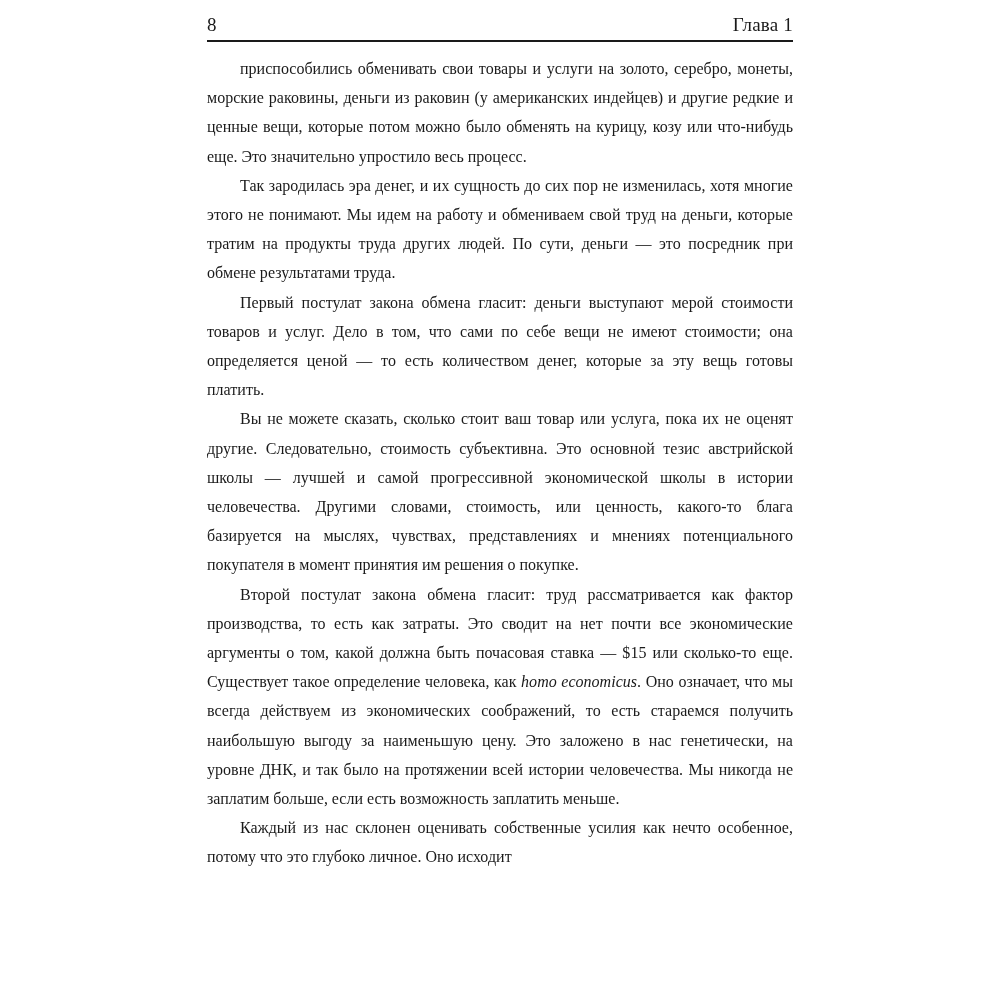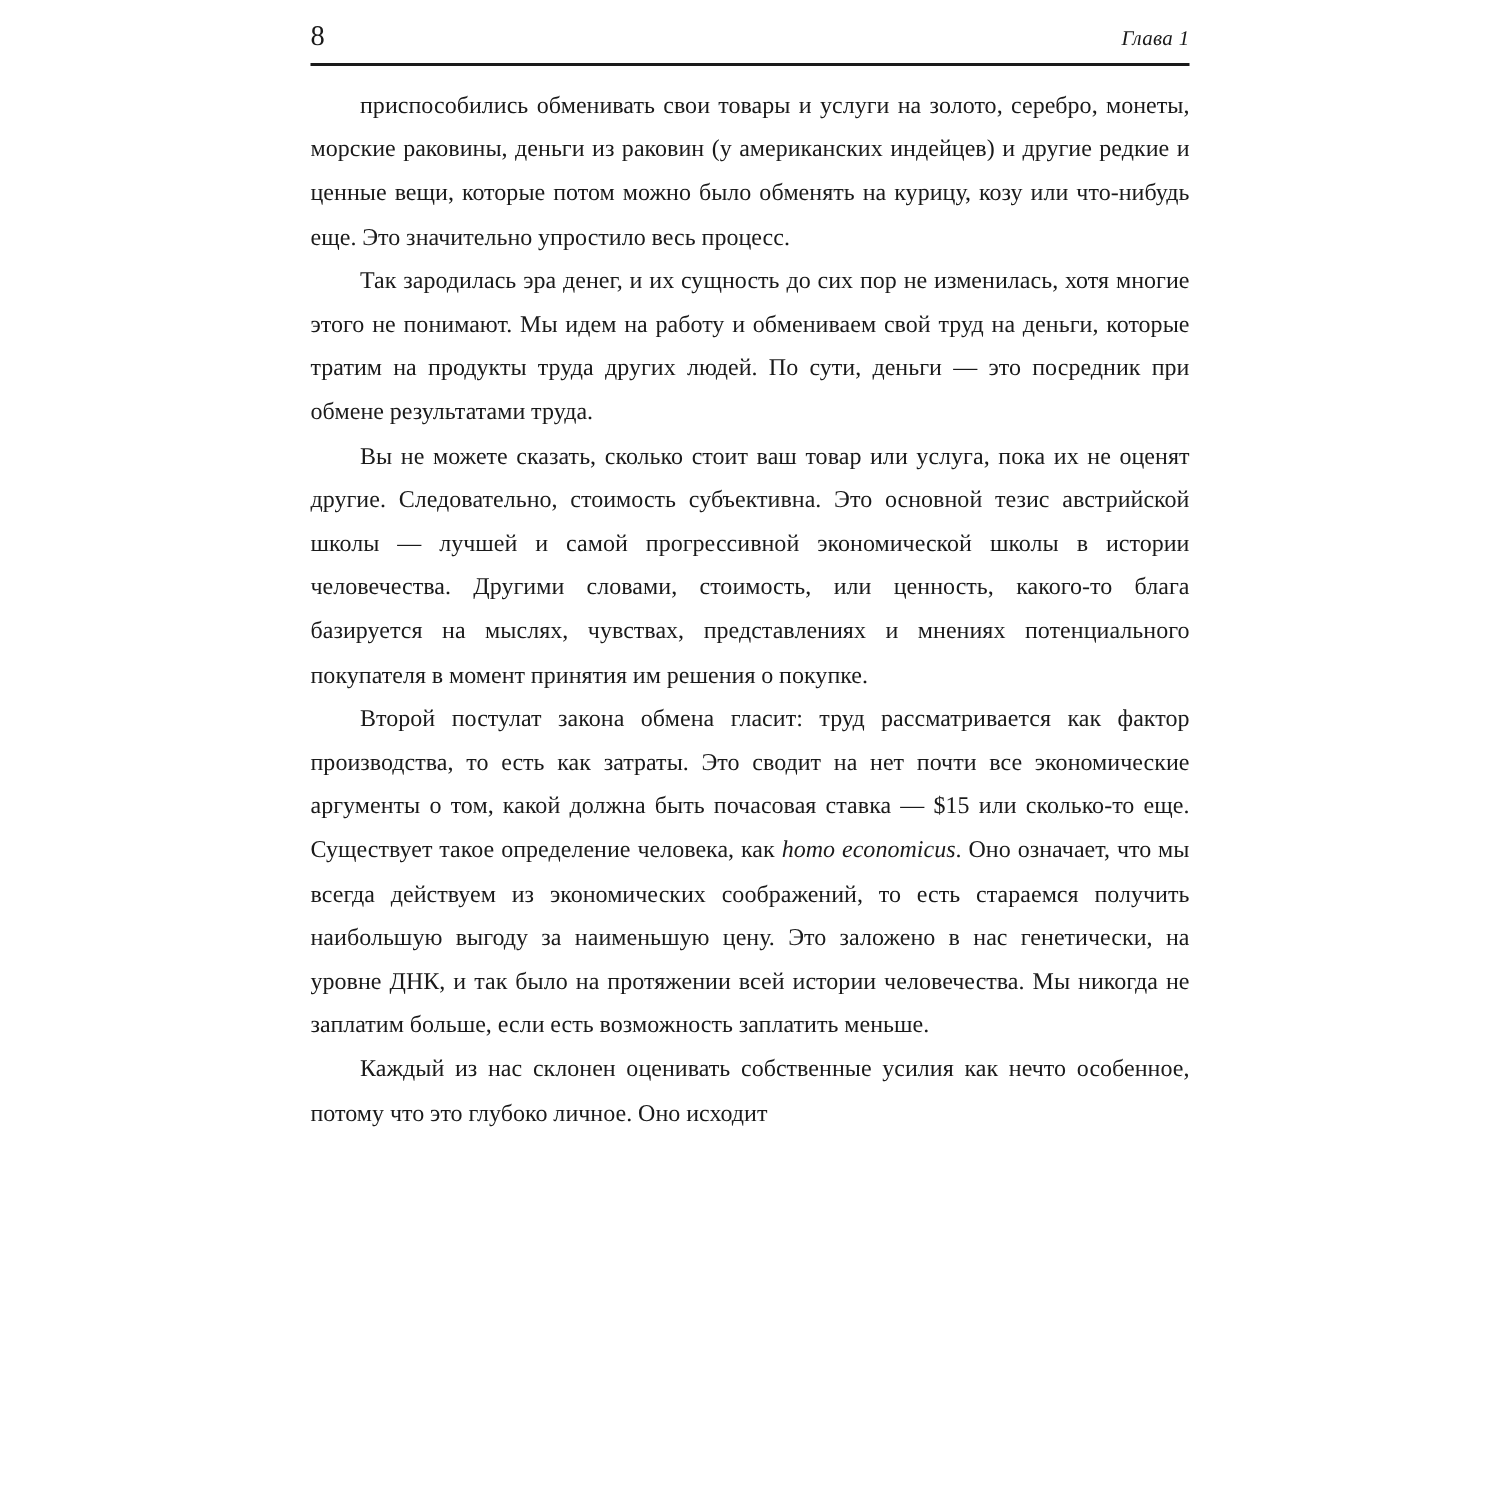--- a/index.html
+++ b/index.html
@@ -30,22 +30,21 @@
     font-size: 19px;
     line-height: 22px;
     padding-bottom: 4px;
     border-bottom: 2px solid #1a1a1a;
   }
   .folio {
     font-size: 19px;
     letter-spacing: 0.1px;
   }
   .chapter-label {
-    font-style: italic;
-    font-size: 14px;
+    font-size: 19px;
     letter-spacing: 0.2px;
   }
   .body-text {
     margin-top: 12px;
   }
   .body-text p {
     margin: 0;
     font-size: 16px;
     line-height: 29.2px;
     text-align: justify;
@@ -68,20 +67,21 @@
 
     <div class="running-head">
       <span class="folio">8</span>
       <span class="chapter-label">Глава 1</span>
     </div>
 
     <div class="body-text">
 
       <p>приспособились обменивать свои товары и услуги на золото, серебро, монеты, морские раковины, деньги из раковин (у американских индейцев) и другие редкие и ценные вещи, которые потом можно было обменять на курицу, козу или что-нибудь еще. Это значительно упростило весь процесс.</p>
       <p>Так зародилась эра денег, и их сущность до сих пор не изменилась, хотя многие этого не понимают. Мы идем на работу и обмениваем свой труд на деньги, которые тратим на продукты труда других людей. По сути, деньги — это посредник при обмене результатами труда.</p>
+      <p>Первый постулат закона обмена гласит: деньги выступают мерой стоимости товаров и услуг. Дело в том, что сами по себе вещи не имеют стоимости; она определяется ценой — то есть количеством денег, которые за эту вещь готовы платить.</p>
       <p>Вы не можете сказать, сколько стоит ваш товар или услуга, пока их не оценят другие. Следовательно, стоимость субъективна. Это основной тезис австрийской школы — лучшей и самой прогрессивной экономической школы в истории человечества. Другими словами, стоимость, или ценность, какого-то блага базируется на мыслях, чувствах, представлениях и мнениях потенциального покупателя в момент принятия им решения о покупке.</p>
 
       <p><span>Второй постулат закона обмена гласит: труд рассматривается как фактор производства, то есть как затраты. Это сводит на нет почти все экономические аргументы о том, какой должна быть почасовая ставка — $15 или сколько-то еще. Существует такое определение человека, как </span><em>homo economicus</em><span>. Оно означает, что мы всегда действуем из экономических соображений, то есть стараемся получить наибольшую выгоду за наименьшую цену. Это заложено в нас генетически, на уровне ДНК, и так было на протяжении всей истории человечества. Мы никогда не заплатим больше, если есть возможность заплатить меньше.</span></p>
 
       <p>Каждый из нас склонен оценивать собственные усилия как нечто особенное, потому что это глубоко личное. Оно исходит</p>
 
     </div>
   </div>
 </div>
 

